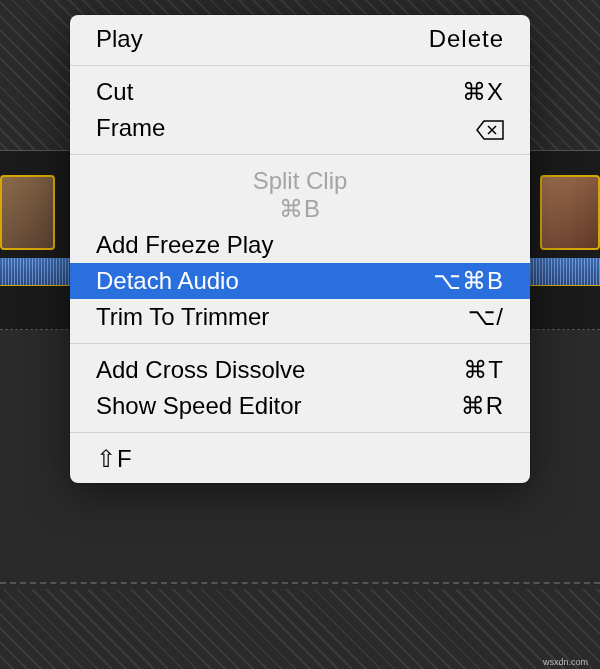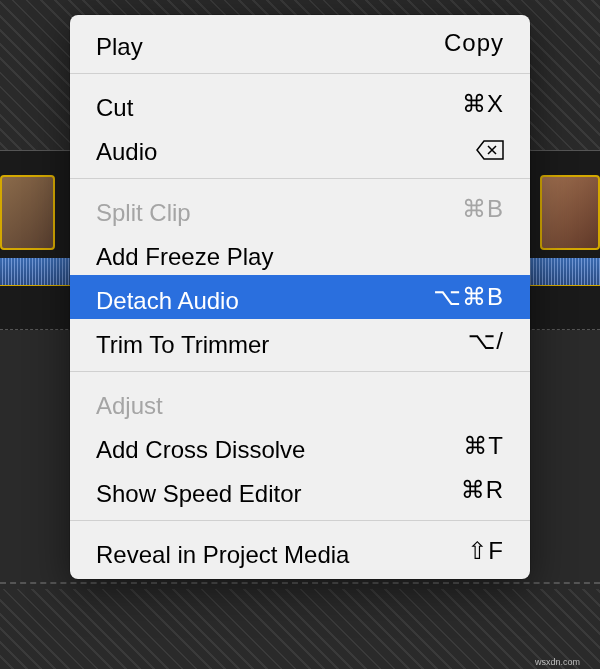--- a/index.html
+++ b/index.html
@@ -96,41 +96,41 @@
     .menu-item {
       display: flex;
       justify-content: space-between;
       align-items: center;
       padding: 4px 26px;
       color: #000;
       cursor: default;
     }
     .menu-item.disabled {
       color: #a5a5a5;
+      flex-direction: column;
     }
     .menu-item.highlighted {
       background: #2a6fde;
       color: #fff;
     }
     .menu-item .label {
       white-space: nowrap;
-      margin-top: 8px;
     }
     .menu-item .shortcut {
       white-space: nowrap;
       letter-spacing: 1px;
     }
     .menu-sep {
       height: 1px;
       background: #d0d0d0;
       margin: 8px 0;
     }
     .watermark {
       position: absolute;
-      right: 20px;
+      right: 12px;
       bottom: 2px;
       font-size: 9px;
       color: #ddd;
       font-family: Arial, sans-serif;
       opacity: 0.8;
     }
     .backspace-icon {
       display: inline-block;
       width: 28px;
       height: 20px;
@@ -150,29 +150,29 @@
     <div class="clip-thumb right"></div>
   </div>
   <div class="audio-wave"></div>
   <div class="diagonal-stripes bottom"></div>
   <div class="dashed-bottom"></div>
 </div>
 
 <div class="context-menu" id="context-menu">
     <div class="menu-item">
       <span class="label">Play</span>
-      <span class="shortcut">Copy</span>
+      <span class="shortcut">Delete</span>
     </div>
     <div class="menu-sep"></div>
     <div class="menu-item">
       <span class="label">Cut</span>
       <span class="shortcut">⌘X</span>
     </div>
     <div class="menu-item">
-      <span class="label">Audio</span>
+      <span class="label">Frame</span>
       <span class="shortcut"><span class="backspace-icon"><svg width="28" height="20" viewBox="0 0 28 20">
             <path d="M8 1 L27 1 L27 19 L8 19 L1 10 Z" fill="none" stroke="currentColor" stroke-width="1.5"></path>
             <path d="M12 6 L20 14 M20 6 L12 14" stroke="currentColor" stroke-width="1.5" fill="none"></path>
           </svg></span></span>
     </div>
     <div class="menu-sep"></div>
     <div class="menu-item disabled">
       <span class="label">Split Clip</span>
       <span class="shortcut">⌘B</span>
     </div>
@@ -182,32 +182,27 @@
     </div>
     <div class="menu-item highlighted">
       <span class="label">Detach Audio</span>
       <span class="shortcut">⌥⌘B</span>
     </div>
     <div class="menu-item">
       <span class="label">Trim To Trimmer</span>
       <span class="shortcut">⌥/</span>
     </div>
     <div class="menu-sep"></div>
-    <div class="menu-item disabled">
-      <span class="label">Adjust</span>
-      <span class="shortcut"></span>
-    </div>
     <div class="menu-item">
       <span class="label">Add Cross Dissolve</span>
       <span class="shortcut">⌘T</span>
     </div>
     <div class="menu-item">
       <span class="label">Show Speed Editor</span>
       <span class="shortcut">⌘R</span>
     </div>
     <div class="menu-sep"></div>
     <div class="menu-item">
-      <span class="label">Reveal in Project Media</span>
       <span class="shortcut">⇧F</span>
     </div>
   </div>
 
 <div class="watermark">wsxdn.com</div>
 
 </body></html>

